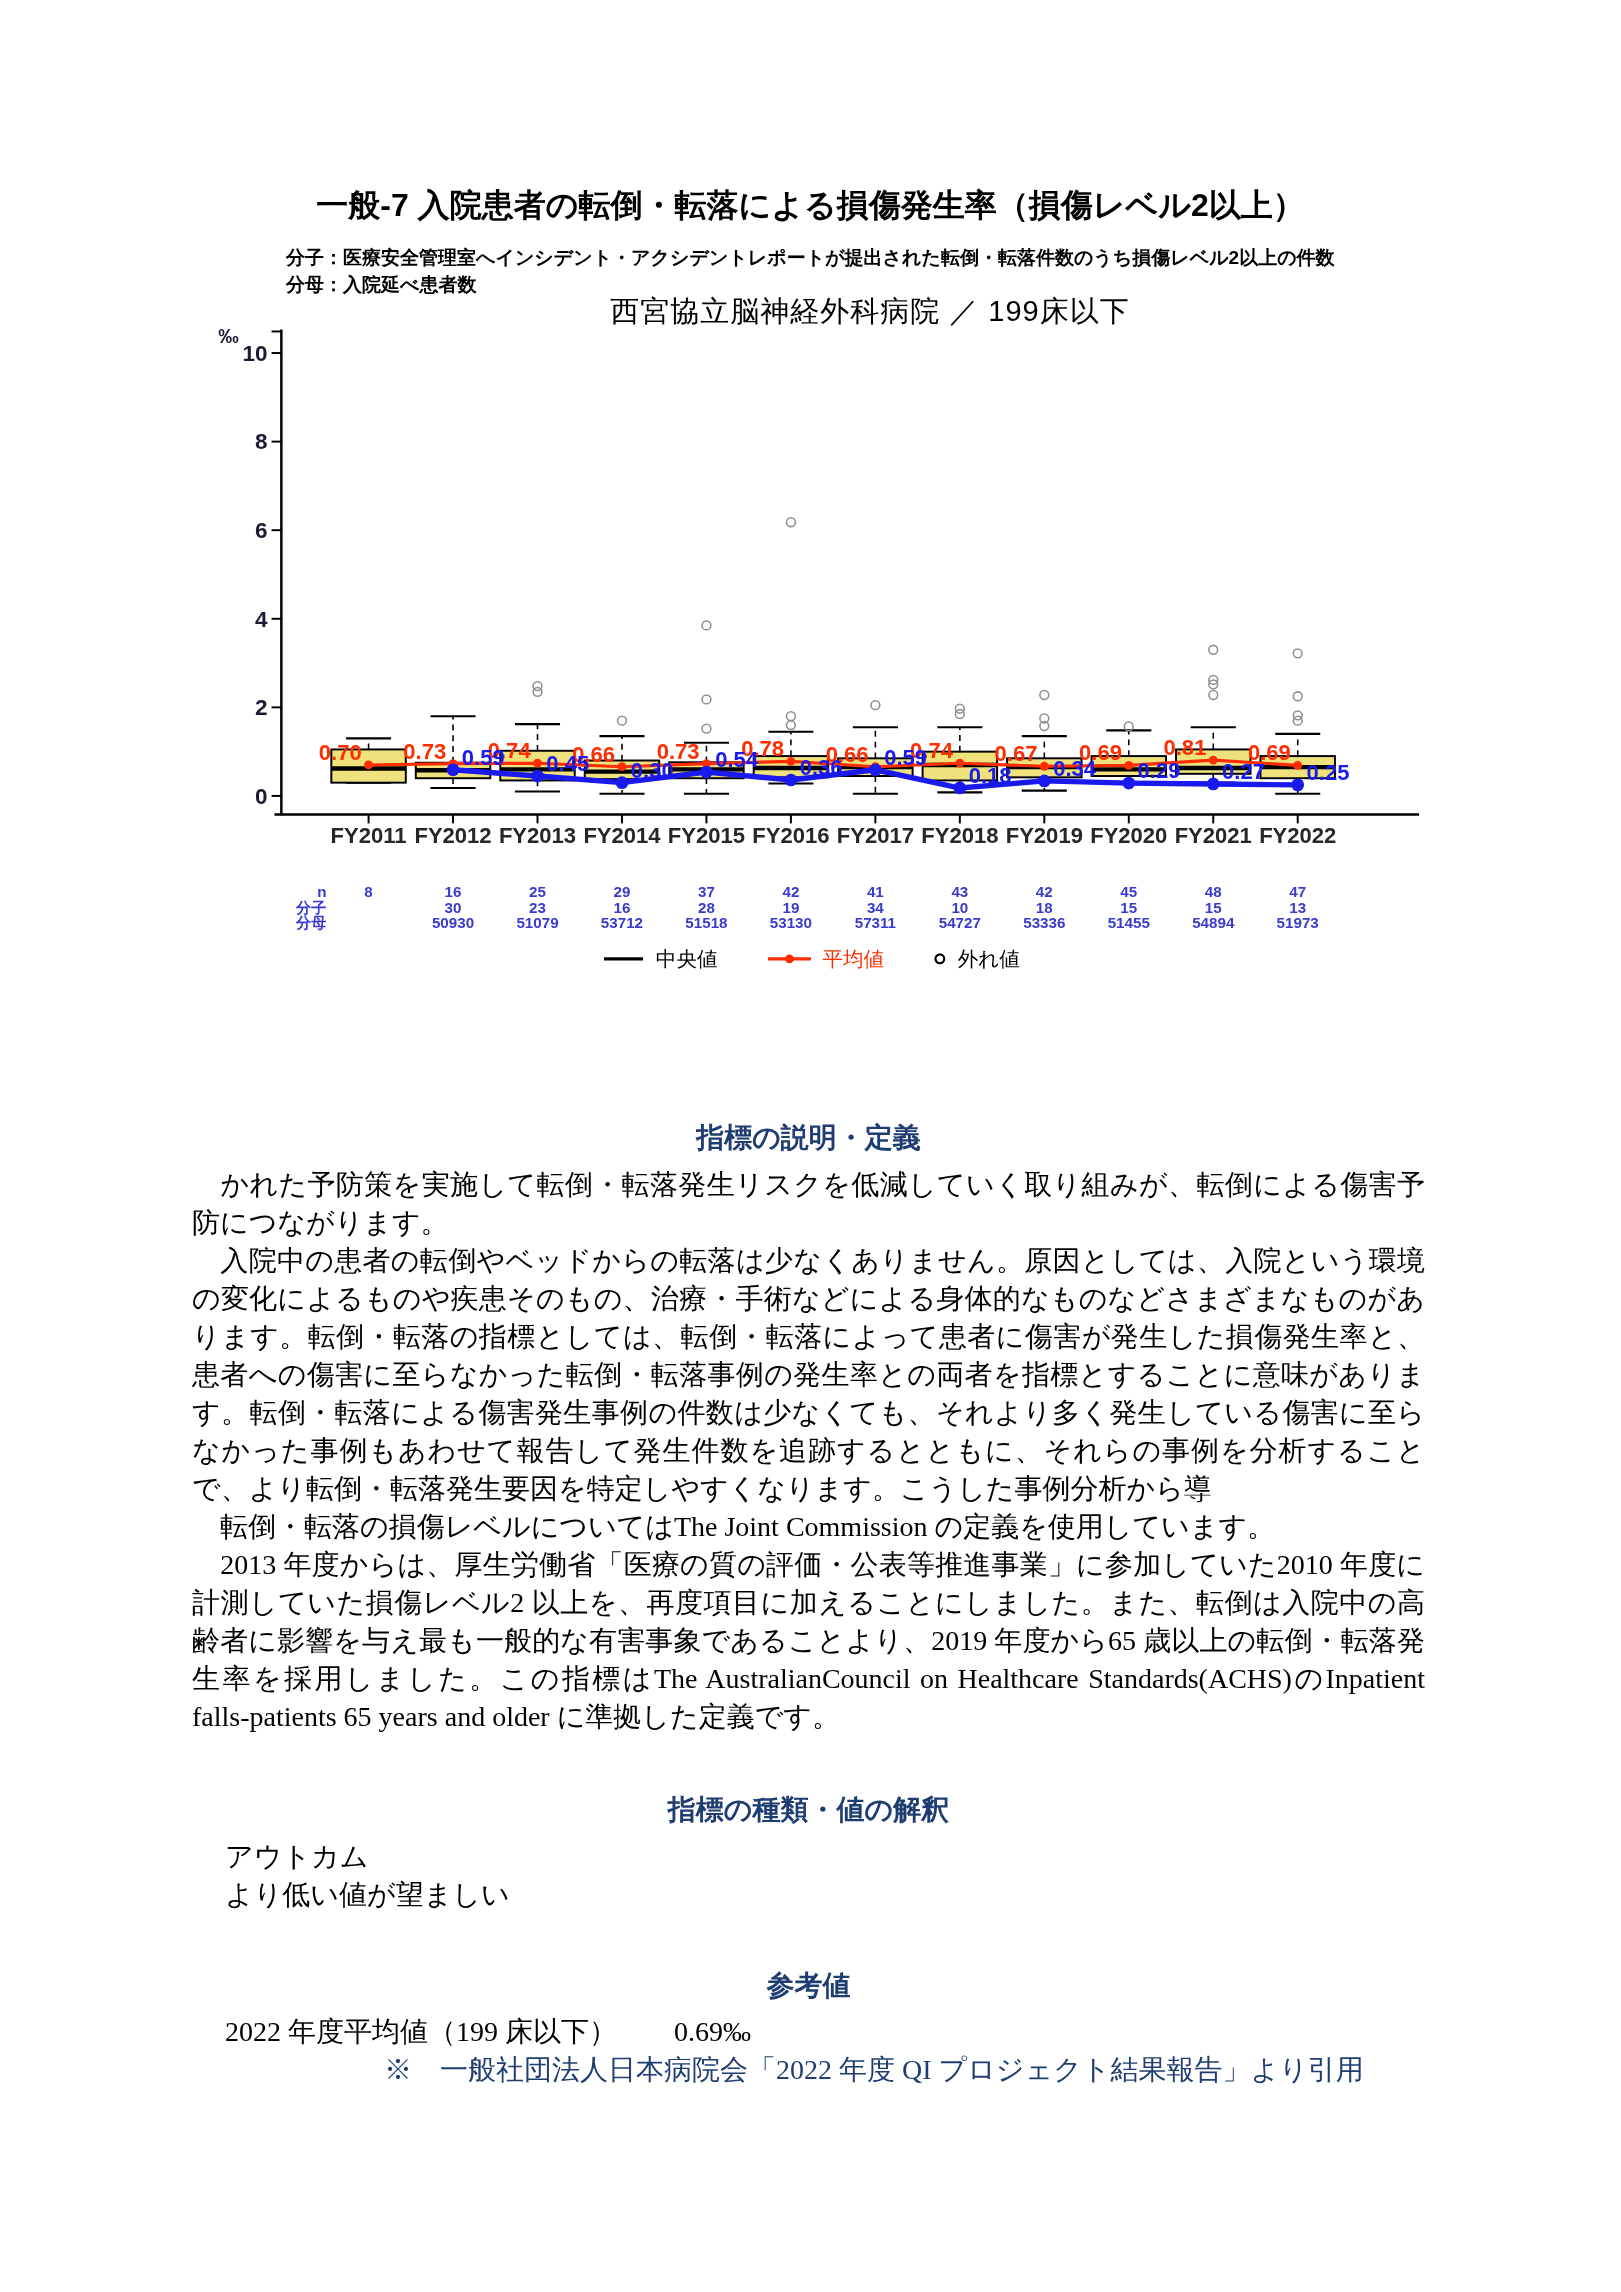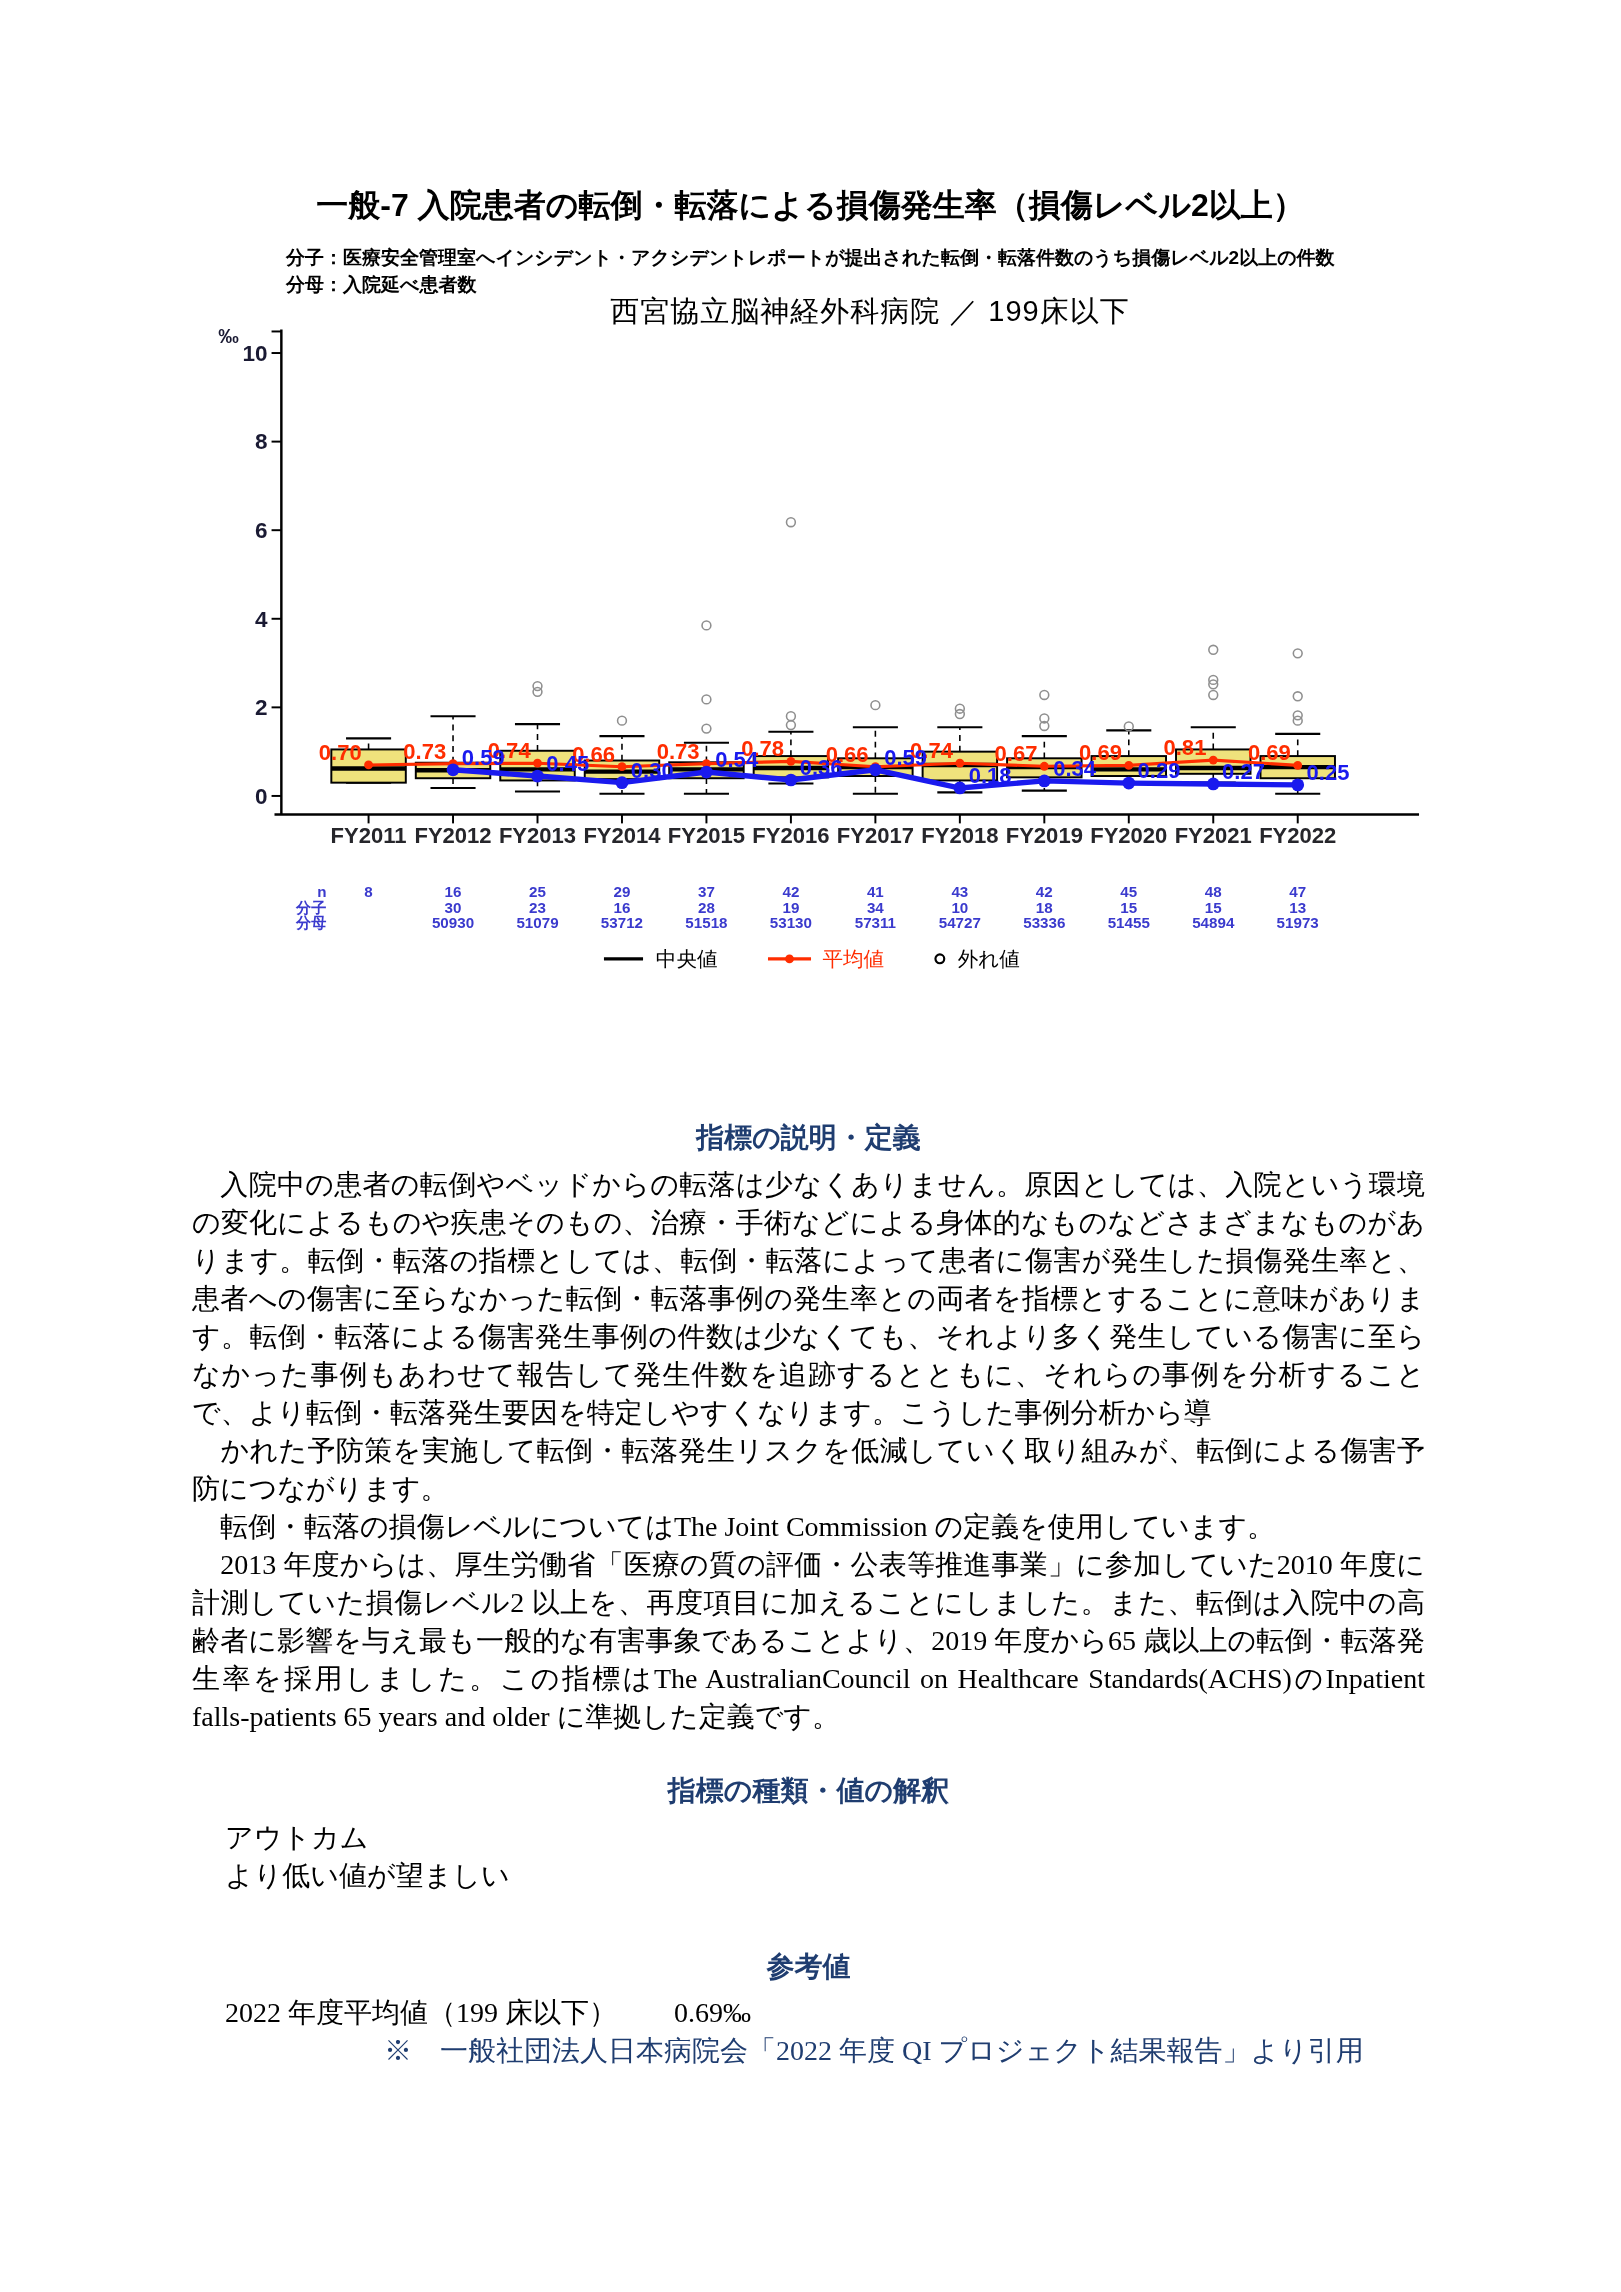--- a/index.html
+++ b/index.html
@@ -16,21 +16,21 @@
   .legend{position:absolute;top:653px;left:0;width:100%;display:flex;justify-content:center;
           align-items:flex-start;gap:49px;font-size:20.6px;font-weight:normal;}
   .legend .item{display:flex;align-items:center;gap:10.8px;}
   .textcol{position:absolute;left:192px;top:1119px;width:1233px;
            font-family:"Liberation Serif",serif;font-size:28px;line-height:38px;
            text-align:justify;}
   .sec-head{font-family:"Liberation Sans",sans-serif;font-size:28px;font-weight:bold;
             margin:0 0 8.8px 0;text-align:center;}
   .textcol p{margin:0;}
   .plain-line{padding-left:33px;}
-  .sec2{margin-top:36px;}
+  .sec2{margin-top:55px;}
   .sec3{margin-top:53px;}
   .ref-line{padding-left:33px;}
   .ref-value{margin-left:57px;}
   .citation{padding-left:192px;}
 </style>
 </head>
 <body>
 
 <div class="page">
 
@@ -284,22 +284,22 @@
         <svg width="13.7" height="13.7" viewBox="0 0 14 14">
           <circle cx="7" cy="7" r="4.5" fill="none" stroke="#000" stroke-width="2.2"></circle>
         </svg>
         <span>外れ値</span>
       </div>
     </div>
   </div>
 
   <div class="textcol">
     <h2 class="sec-head" style="color: rgb(31, 61, 112);">指標の説明・定義</h2>
+    <p>　かれた予防策を実施して転倒・転落発生リスクを低減していく取り組みが、転倒による傷害予防につながります。</p>
     <p>　入院中の患者の転倒やベッドからの転落は少なくありません。原因としては、入院という環境の変化によるものや疾患そのもの、治療・手術などによる身体的なものなどさまざまなものがあります。転倒・転落の指標としては、転倒・転落によって患者に傷害が発生した損傷発生率と、患者への傷害に至らなかった転倒・転落事例の発生率との両者を指標とすることに意味があります。転倒・転落による傷害発生事例の件数は少なくても、それより多く発生している傷害に至らなかった事例もあわせて報告して発生件数を追跡するとともに、それらの事例を分析することで、より転倒・転落発生要因を特定しやすくなります。こうした事例分析から導</p>
-    <p>　かれた予防策を実施して転倒・転落発生リスクを低減していく取り組みが、転倒による傷害予防につながります。</p>
     <p>　転倒・転落の損傷レベルについてはThe Joint Commission の定義を使用しています。</p>
     <p>　2013 年度からは、厚生労働省「医療の質の評価・公表等推進事業」に参加していた2010 年度に計測していた損傷レベル2 以上を、再度項目に加えることにしました。また、転倒は入院中の高齢者に影響を与え最も一般的な有害事象であることより、2019 年度から65 歳以上の転倒・転落発生率を採用しました。この指標はThe AustralianCouncil on Healthcare Standards(ACHS)のInpatient falls-patients 65 years and older に準拠した定義です。</p>
 
     <h2 class="sec-head sec2" style="color: rgb(31, 61, 112);">指標の種類・値の解釈</h2>
     <p class="plain-line">アウトカム</p>
     <p class="plain-line">より低い値が望ましい</p>
 
     <h2 class="sec-head sec3" style="color: rgb(31, 61, 112);">参考値</h2>
     <p class="ref-line"><span>2022 年度平均値（199 床以下）</span><span class="ref-value">0.69‰</span></p>
     <p class="citation" style="color: rgb(31, 61, 112);">※　一般社団法人日本病院会「2022 年度 QI プロジェクト結果報告」より引用</p>

